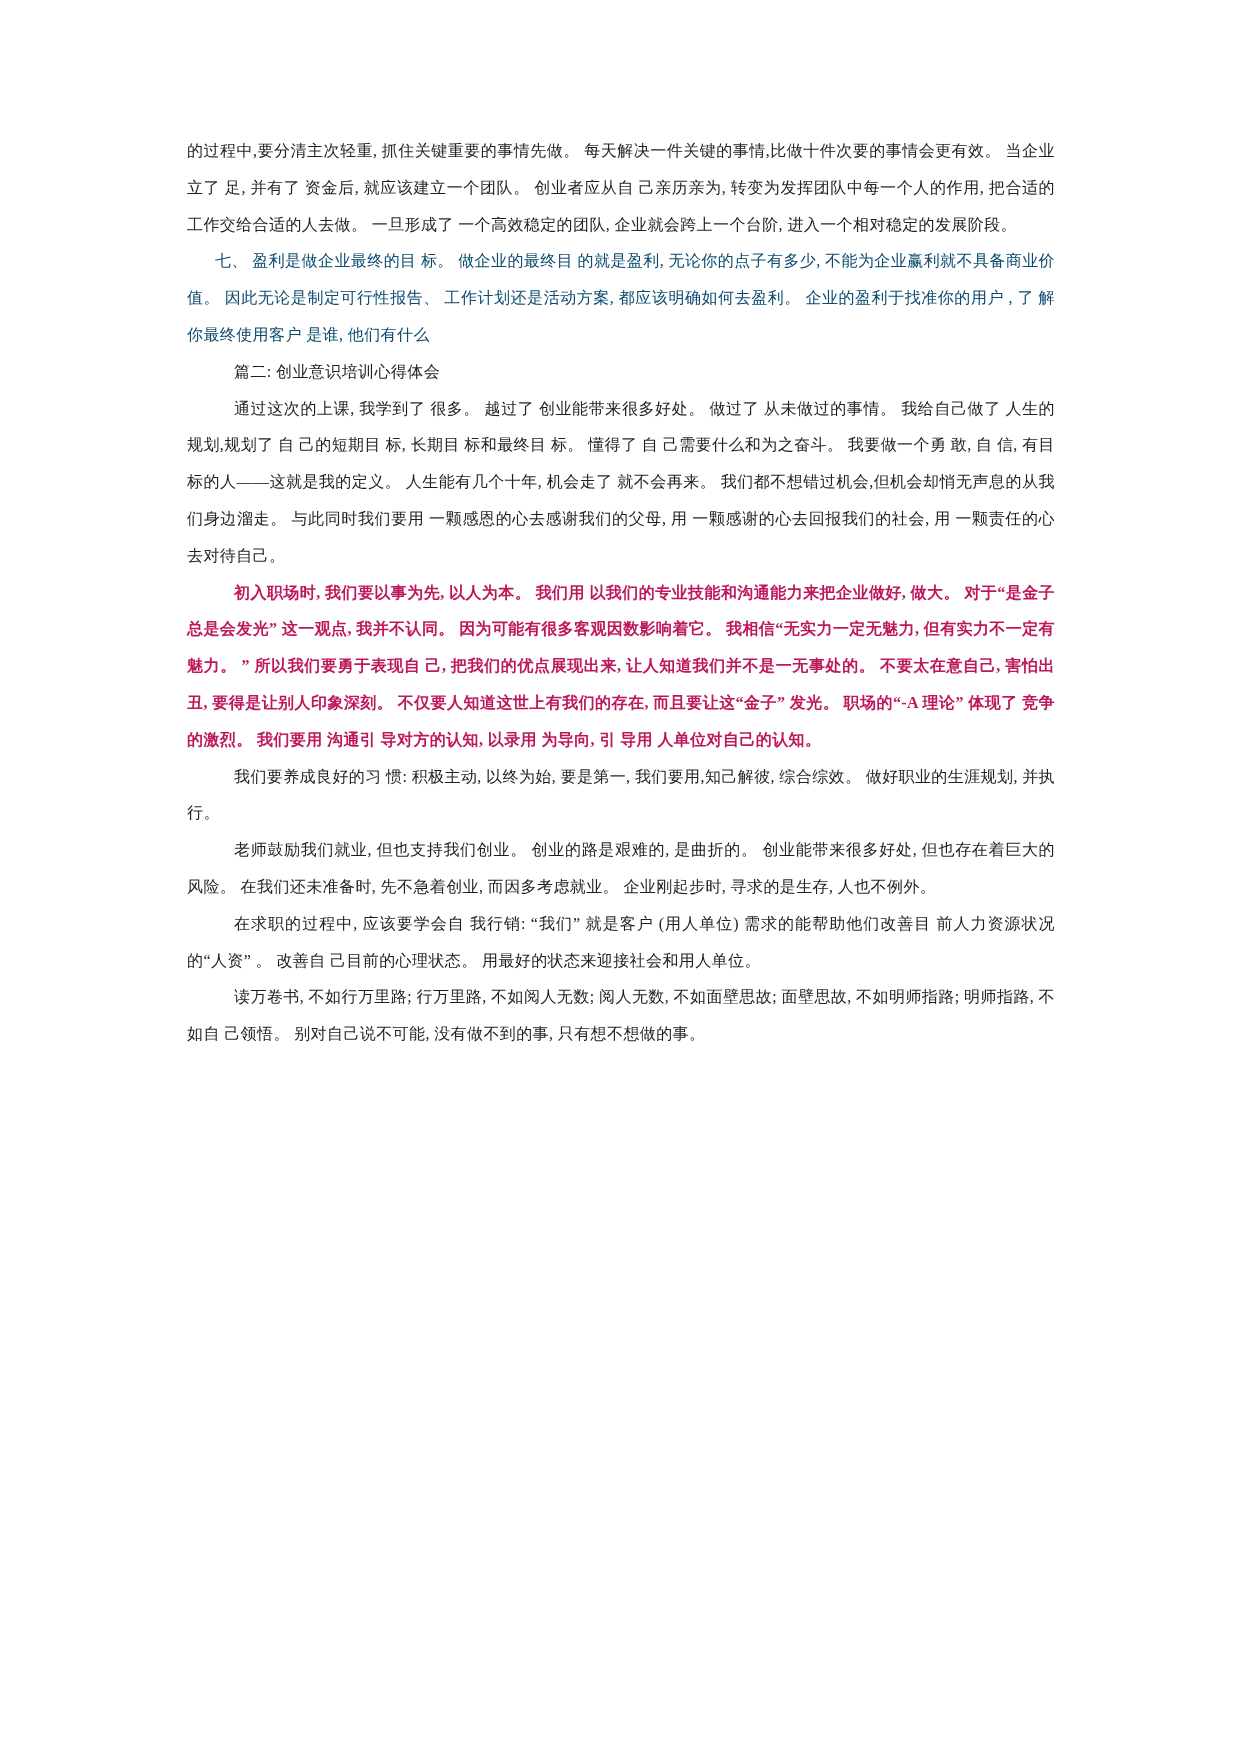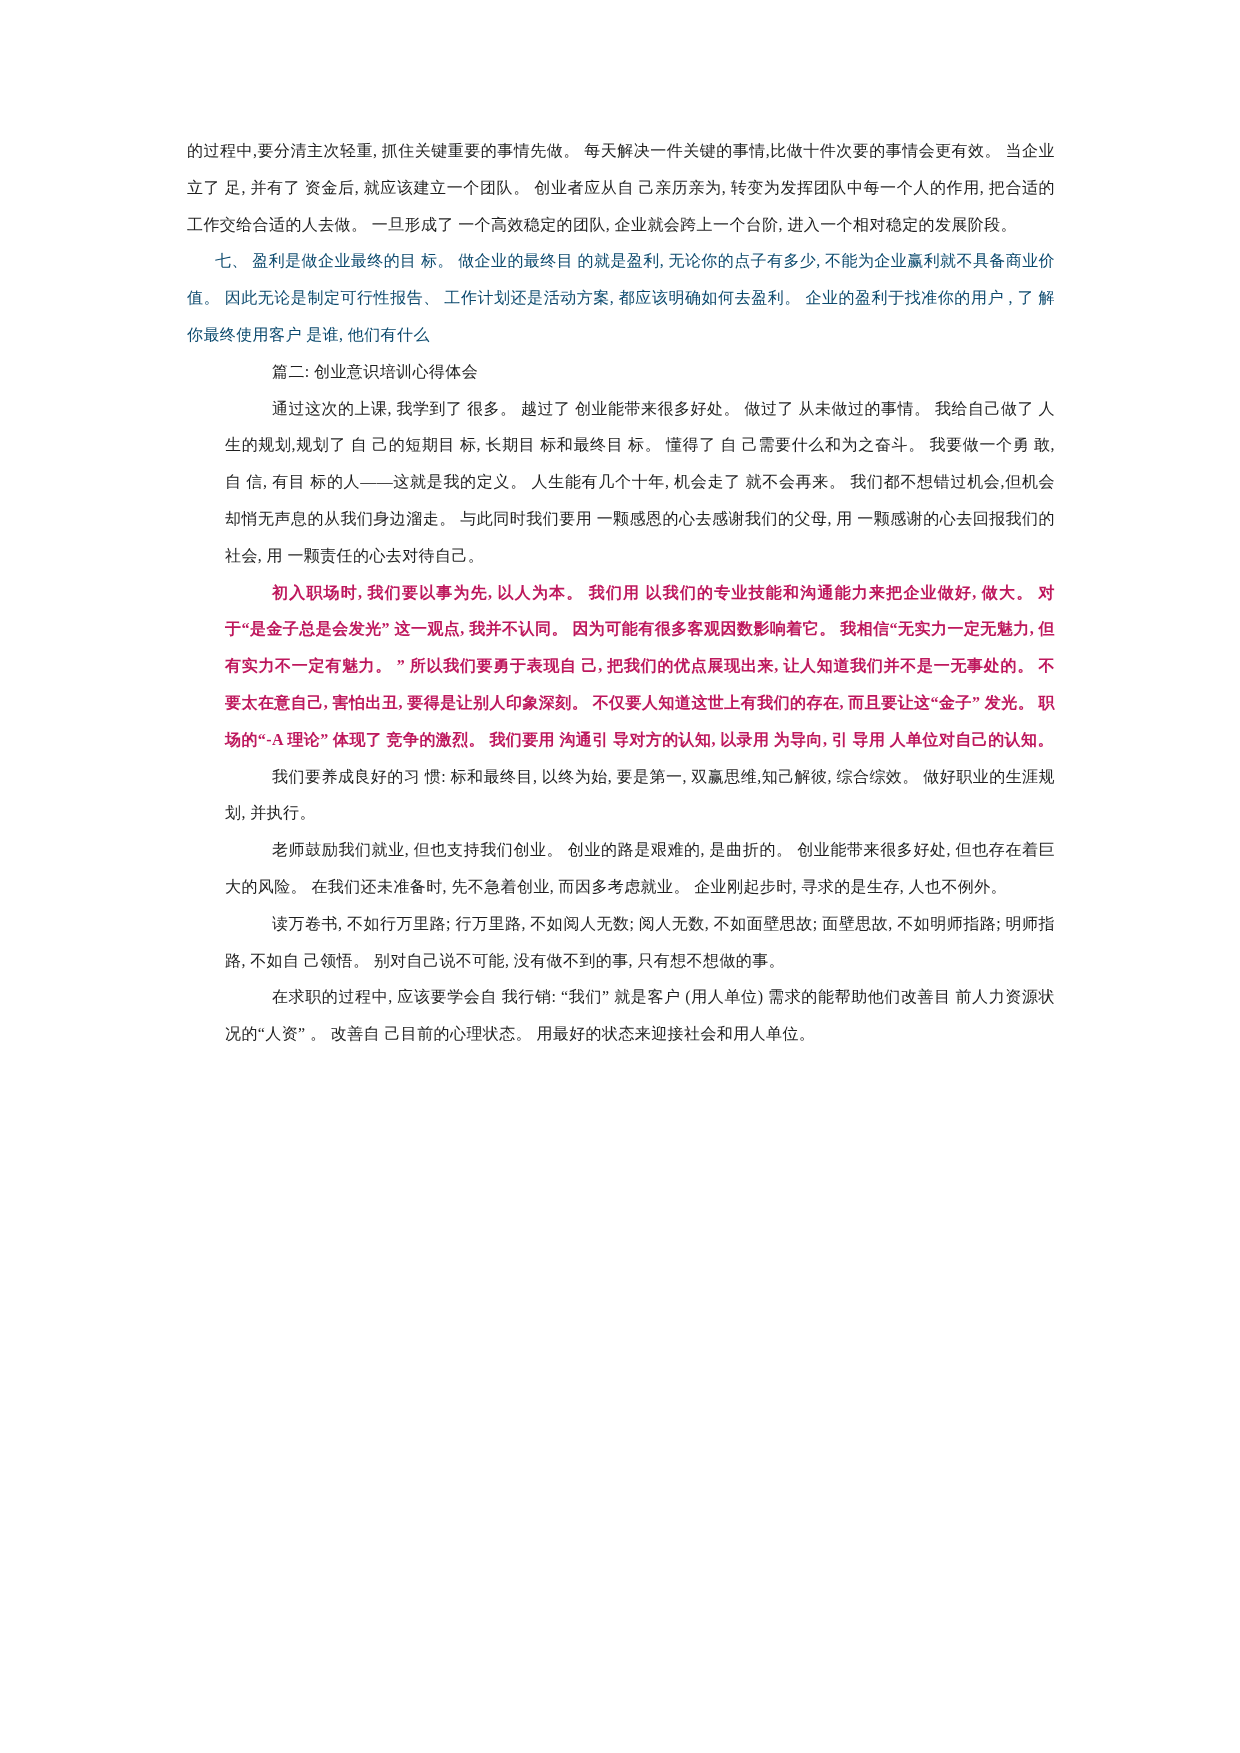--- a/index.html
+++ b/index.html
@@ -27,30 +27,30 @@
     line-height: 36.8px;
     letter-spacing: 0.4px;
     text-align: justify;
     text-justify: inter-ideograph;
     color: #1f1f1f;
     font-family: "Liberation Serif", "DejaVu Serif", serif;
     -webkit-font-smoothing: antialiased;
   }
   .indent-0 { text-indent: 0; }
   .indent-1 { text-indent: 28px; }
-  .indent-2 { text-indent: 47px; margin-left: 38px; }
+  .indent-2 { text-indent: 47px; }
 </style>
 </head>
 <body style="background: rgb(255, 255, 255);">
 
 <div class="page">
   <div id="paragraph-container">
       <p class="para indent-0" style="color: rgb(31, 31, 31);">的过程中,要分清主次轻重, 抓住关键重要的事情先做。 每天解决一件关键的事情,比做十件次要的事情会更有效。 当企业立了 足, 并有了 资金后, 就应该建立一个团队。 创业者应从自 己亲历亲为, 转变为发挥团队中每一个人的作用, 把合适的工作交给合适的人去做。 一旦形成了 一个高效稳定的团队, 企业就会跨上一个台阶, 进入一个相对稳定的发展阶段。</p>
       <p class="para indent-1" style="color: #0c4a6e;">七、 盈利是做企业最终的目 标。 做企业的最终目 的就是盈利, 无论你的点子有多少, 不能为企业赢利就不具备商业价值。 因此无论是制定可行性报告、 工作计划还是活动方案, 都应该明确如何去盈利。 企业的盈利于找准你的用户 , 了 解你最终使用客户 是谁, 他们有什么</p>
       <p class="para indent-2" style="color: rgb(31, 31, 31);">篇二: 创业意识培训心得体会</p>
       <p class="para indent-2" style="color: rgb(31, 31, 31);">通过这次的上课, 我学到了 很多。 越过了 创业能带来很多好处。 做过了 从未做过的事情。 我给自己做了 人生的规划,规划了 自 己的短期目 标, 长期目 标和最终目 标。 懂得了 自 己需要什么和为之奋斗。 我要做一个勇 敢, 自 信, 有目 标的人——这就是我的定义。 人生能有几个十年, 机会走了 就不会再来。 我们都不想错过机会,但机会却悄无声息的从我们身边溜走。 与此同时我们要用 一颗感恩的心去感谢我们的父母, 用 一颗感谢的心去回报我们的社会, 用 一颗责任的心去对待自己。</p>
       <p class="para indent-2" style="color: #be185d; font-weight: bold;">初入职场时, 我们要以事为先, 以人为本。 我们用 以我们的专业技能和沟通能力来把企业做好, 做大。 对于“是金子总是会发光” 这一观点, 我并不认同。 因为可能有很多客观因数影响着它。 我相信“无实力一定无魅力, 但有实力不一定有魅力。 ” 所以我们要勇于表现自 己, 把我们的优点展现出来, 让人知道我们并不是一无事处的。 不要太在意自己, 害怕出丑, 要得是让别人印象深刻。 不仅要人知道这世上有我们的存在, 而且要让这“金子” 发光。 职场的“-A 理论” 体现了 竞争的激烈。 我们要用 沟通引 导对方的认知, 以录用 为导向, 引 导用 人单位对自己的认知。</p>
-      <p class="para indent-2" style="color: rgb(31, 31, 31);">我们要养成良好的习 惯: 标和最终目, 以终为始, 要是第一, 双赢思维,知己解彼, 综合综效。 做好职业的生涯规划, 并执行。</p>
+      <p class="para indent-2" style="color: rgb(31, 31, 31);">我们要养成良好的习 惯: 积极主动, 以终为始, 要是第一, 我们要用,知己解彼, 综合综效。 做好职业的生涯规划, 并执行。</p>
       <p class="para indent-2" style="color: rgb(31, 31, 31);">老师鼓励我们就业, 但也支持我们创业。 创业的路是艰难的, 是曲折的。 创业能带来很多好处, 但也存在着巨大的风险。 在我们还未准备时, 先不急着创业, 而因多考虑就业。 企业刚起步时, 寻求的是生存, 人也不例外。</p>
+      <p class="para indent-2" style="color: rgb(31, 31, 31);">在求职的过程中, 应该要学会自 我行销: “我们” 就是客户 (用人单位) 需求的能帮助他们改善目 前人力资源状况的“人资” 。 改善自 己目前的心理状态。 用最好的状态来迎接社会和用人单位。</p>
       <p class="para indent-2" style="color: rgb(31, 31, 31);">读万卷书, 不如行万里路; 行万里路, 不如阅人无数; 阅人无数, 不如面壁思故; 面壁思故, 不如明师指路; 明师指路, 不如自 己领悟。 别对自己说不可能, 没有做不到的事, 只有想不想做的事。</p>
-      <p class="para indent-2" style="color: rgb(31, 31, 31);">在求职的过程中, 应该要学会自 我行销: “我们” 就是客户 (用人单位) 需求的能帮助他们改善目 前人力资源状况的“人资” 。 改善自 己目前的心理状态。 用最好的状态来迎接社会和用人单位。</p>
     </div>
 </div>
 
 </body></html>

